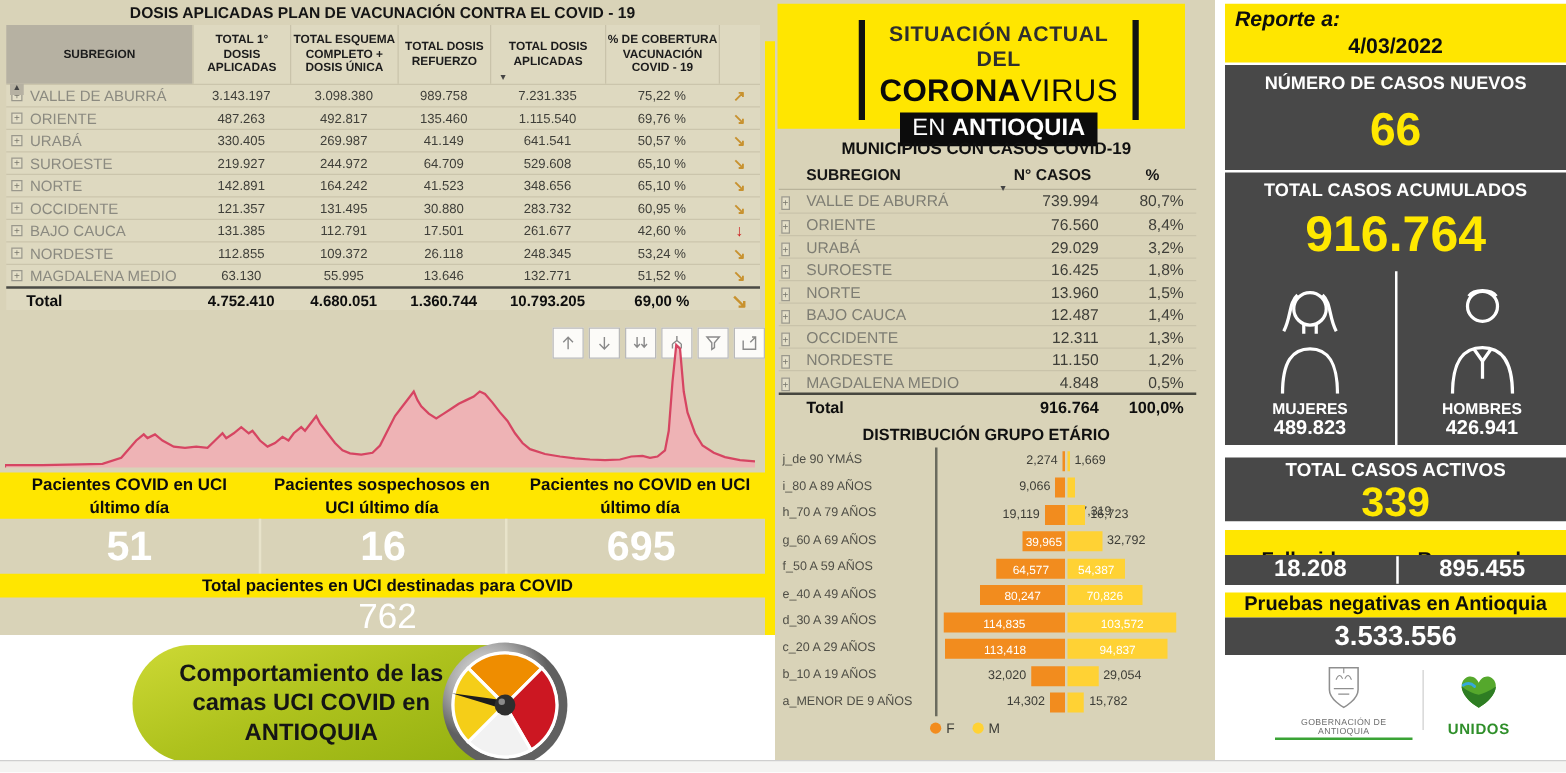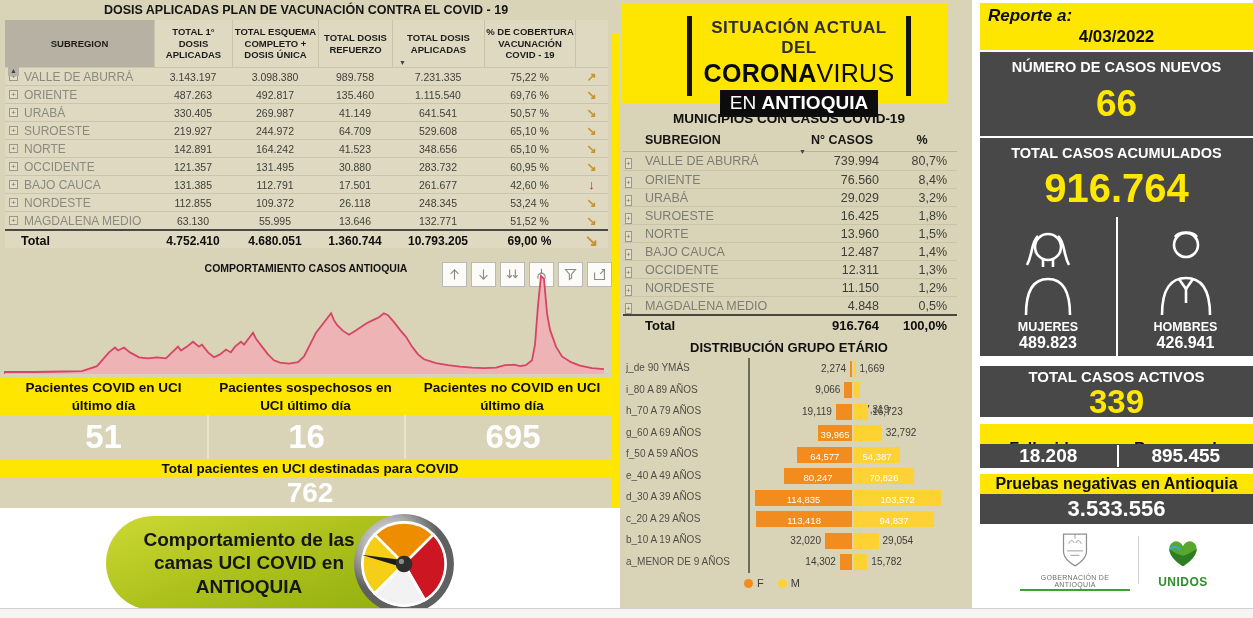--- a/index.html
+++ b/index.html
@@ -49,21 +49,21 @@
     grid-template-columns:207px 197px 216px; }
   .uci-head { display:flex; align-items:center; justify-content:center; text-align:center;
     font-size:13.5px; font-weight:bold; color:#0d0d0d; line-height:1.3; padding:0 6px; }
   #uci-values { left:0; top:415px; width:620px; height:44px; display:grid; grid-template-columns:207px 197px 216px; }
   .uci-val { display:flex; align-items:center; justify-content:center; color:#ffffff;
     font-size:33px; font-weight:bold; border-left:2px solid #e8e3ca; }
   .uci-val:first-child { border-left:none; }
   #uci-total-band { left:0; top:459px; width:620px; height:19px; background:#ffe600; display:flex;
     align-items:center; justify-content:center; font-size:13.5px; font-weight:bold; color:#0d0d0d; }
   #uci-total-value { left:0; top:478px; width:620px; height:30px; display:flex; align-items:center;
-    justify-content:center; color:#ffffff; font-size:28px; font-weight:bold; }
+    justify-content:center; color:#ffffff; font-size:28px; font-weight:normal; }
 
   #green-pill { left:106px; top:516px; width:334px; height:94px; border-radius:47px;
     background:linear-gradient(160deg,#cdd935 0%,#aec21d 45%,#8fad0e 100%);
     display:flex; align-items:center; cursor:pointer; }
   #green-pill .pill-text { width:250px; padding-left:36px; text-align:center; font-size:19px; font-weight:bold;
     color:#151515; line-height:1.22; }
   #gauge-wrap { left:352px; top:512px; width:104px; height:104px; }
 
   
   #mid-bg { left:620px; top:0; width:352px; height:608px; background:#d9d3b8; }
@@ -291,21 +291,20 @@
           <div class="vt-num">4.752.410</div>
           <div class="vt-num">4.680.051</div>
           <div class="vt-num">1.360.744</div>
           <div class="vt-num">10.793.205</div>
           <div class="vt-num">69,00 %</div>
           <div class="vt-trend">↘</div>
         </div>
       </div>
   </div>
 
-  <div class="abs" id="chart-title">COMPORTAMIENTO CASOS ANTIOQUIA</div>
   <div class="abs" id="chart-toolbar">
       <div class="tb-btn">
         <svg width="17" height="17" viewBox="0 0 24 24">
           <path d="M12 19V6M6.5 11L12 5.5 17.5 11"></path>
         </svg>
       </div>
       <div class="tb-btn">
         <svg width="17" height="17" viewBox="0 0 24 24">
           <path d="M12 5v13M6.5 13L12 18.5 17.5 13"></path>
         </svg>

